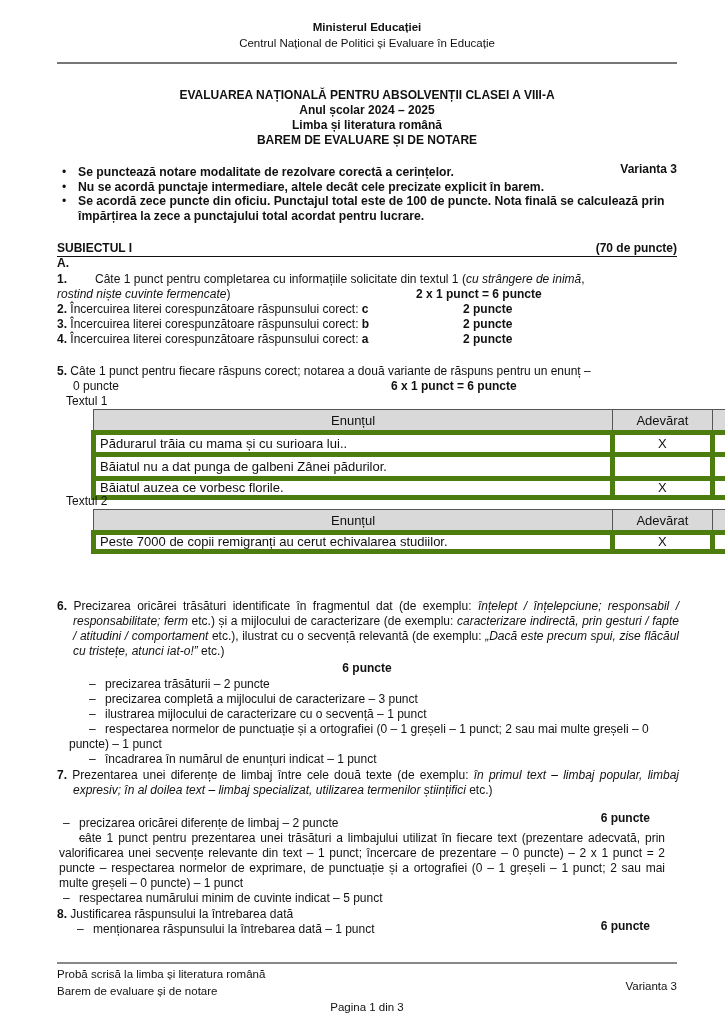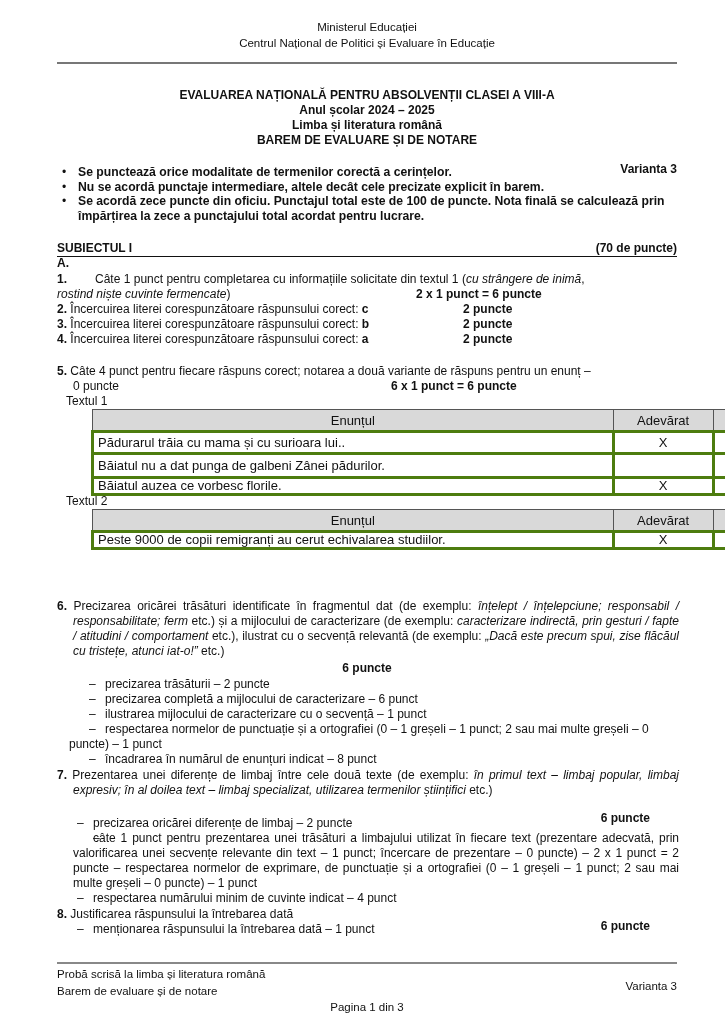--- a/index.html
+++ b/index.html
@@ -13,41 +13,41 @@
   .t11 { font-size: 11.5px; line-height: 15px; }
   .b { font-weight: bold; }
   .i { font-style: italic; }
   .u { text-decoration: underline; }
   .right { text-align: right; margin-top: 12px; }
   .bullets { left: 60px; width: 620px; margin: 0; padding: 0; list-style: none; }
   .bullets li { position: relative; padding-left: 18px; font-weight: bold; font-size: 12.2px; line-height: 14.5px; }
   .bullets li::before { content: "•"; position: absolute; left: 2px; font-weight: normal; }
   table.tf { position: absolute; left: 66px; width: 713px; border-collapse: collapse; font-size: 13px; margin-left: 25px; }
   table.tf th { background: #d9d9d9; font-weight: normal; border: 1px solid #555; height: 20px; padding: 0 4px; }
-  table.tf td { border: 3px solid #4d7c0f; padding: 0 4px; line-height: 14px; }
+  table.tf td { border: 5px solid #4d7c0f; padding: 0 4px; line-height: 14px; }
   table.tf td.c { text-align: center; }
   .dash { position: relative; padding-left: 36px; }
   .dash::before { content: "–"; position: absolute; left: 20px; }
   .indent-para { text-indent: 20px; }
 </style>
 </head>
 <body>
 
-<div class="abs center t11" style="top:20px;">Ministerul Educației</div>
+<div class="abs center t11" style="top:20px;font-weight:bold;">Ministerul Educației</div>
 <div class="abs center t11" style="top:36px;">Centrul Național de Politici și Evaluare în Educație</div>
 <div class="hdr-line"></div>
 
 <div class="abs center t12 b" style="top:88px;">EVALUAREA NAȚIONALĂ PENTRU ABSOLVENȚII CLASEI A VIII-A</div>
 <div class="abs center t12 b" style="top:103px;">Anul școlar 2024 – 2025</div>
 <div class="abs center t12 b" style="top:118px;">Limba și literatura română</div>
 <div class="abs center t12 b" style="top:133px;">BAREM DE EVALUARE ȘI DE NOTARE</div>
 <div class="abs t12 b right" style="top:150px; left:500px; width:177px;">Varianta 3</div>
 
 <ul class="abs bullets" style="top:165px;">
-  <li>Se punctează orice modalitate de termenilor corectă a cerințelor.</li>
+  <li>Se punctează notare modalitate de rezolvare corectă a cerințelor.</li>
   <li>Nu se acordă punctaje intermediare, altele decât cele precizate explicit în barem.</li>
   <li>Se acordă zece puncte din oficiu. Punctajul total este de 100 de puncte. Nota finală se calculează prin împărțirea la zece a punctajului total acordat pentru lucrare.</li>
 </ul>
 
 <div class="abs t12 b u" style="top:241px; left:57px; width:620px; border-bottom:1px solid #111; text-decoration:none; height:15px;">
   <span>SUBIECTUL I</span>
   <span style="position:absolute; right:0;">(70 de puncte)</span>
 </div>
 <div class="abs t12 b" style="top:256px; left:57px;">A.</div>
 
@@ -73,21 +73,21 @@
 
 <div class="abs t12" style="top:332px; left:57px;">
   <span class="b">4.</span>
   <span>Încercuirea literei corespunzătoare răspunsului corect:</span>
   <span class="b">a</span>
 </div>
 <div class="abs t12 b" style="top:332px; left:463px;">2 puncte</div>
 
 <div class="abs t12" style="top:364px; left:57px; width:622px;">
   <span class="b">5.</span>
-  <span>Câte 4 punct pentru fiecare răspuns corect; notarea a două variante de răspuns pentru un enunț –</span>
+  <span>Câte 1 punct pentru fiecare răspuns corect; notarea a două variante de răspuns pentru un enunț –</span>
 </div>
 <div class="abs t12" style="top:379px; left:73px;">0 puncte</div>
 <div class="abs t12 b" style="top:379px; left:391px;">6 x 1 punct = 6 puncte</div>
 
 <div class="abs t12" style="top:394px; left:66px;">Textul 1</div>
 <table class="tf" style="top:409px;">
   <colgroup>
       <col style="width:448px">
       <col style="width:86px">
       <col style="width:77px">
@@ -123,49 +123,49 @@
       <col style="width:86px">
       <col style="width:77px">
     </colgroup>
   <tbody>
       <tr style="height:21px;">
     <th>Enunțul</th>
     <th>Adevărat</th>
     <th>Fals</th>
   </tr>
   <tr style="height:17px;">
-    <td>Peste 9000 de copii remigranți au cerut echivalarea studiilor.</td>
+    <td>Peste 7000 de copii remigranți au cerut echivalarea studiilor.</td>
     <td class="c">X</td>
     <td class="c"></td>
   </tr>
 </tbody>
   </table>
 
 <div class="abs t12" style="top:599px; left:57px; width:622px; text-align:justify; padding-left:16px; text-indent:-16px; box-sizing:border-box;">
   <span class="b">6.</span>
   <span>Precizarea oricărei trăsături identificate în fragmentul dat (de exemplu: </span><span class="i">înțelept / înțelepciune; responsabil / responsabilitate; ferm</span><span> etc.) și a mijlocului de caracterizare (de exemplu: </span><span class="i">caracterizare indirectă, prin gesturi / fapte / atitudini / comportament</span><span> etc.), ilustrat cu o secvență relevantă (de exemplu: </span><span class="i">„Dacă este precum spui, zise flăcăul cu tristețe, atunci iat-o!”</span><span> etc.)</span>
 </div>
 <div class="abs center t12 b" style="top:661px;">6 puncte</div>
 <div class="abs t12" style="top:677px; left:57px; width:622px;margin-left:12px;">
   <div class="dash">precizarea trăsăturii – 2 puncte</div>
-  <div class="dash">precizarea completă a mijlocului de caracterizare – 6 punct</div>
+  <div class="dash">precizarea completă a mijlocului de caracterizare – 3 punct</div>
   <div class="dash">ilustrarea mijlocului de caracterizare cu o secvență – 1 punct</div>
   <div class="indent-para" style="text-indent:36px; position:relative;"><span style="position:absolute; left:20px; text-indent:0;">–</span><span>respectarea normelor de punctuație și a ortografiei (0 – 1 greșeli – 1 punct; 2 sau mai multe greșeli – 0 puncte) – 1 punct</span></div>
-  <div class="dash">încadrarea în numărul de enunțuri indicat – 8 punct</div>
+  <div class="dash">încadrarea în numărul de enunțuri indicat – 1 punct</div>
 </div>
 
 <div class="abs t12" style="top:768px; left:57px; width:622px; text-align:justify; padding-left:16px; text-indent:-16px; box-sizing:border-box;">
   <span class="b">7.</span>
   <span>Prezentarea unei diferențe de limbaj între cele două texte (de exemplu: </span><span class="i">în primul text – limbaj popular, limbaj expresiv; în al doilea text – limbaj specializat, utilizarea termenilor științifici</span><span> etc.)</span>
 </div>
 <div class="abs t12 b right" style="top:799px; left:500px; width:150px;">6 puncte</div>
-<div class="abs t12" style="top:816px; left:57px; width:622px;">
+<div class="abs t12" style="top:816px; left:43px; width:622px;">
   <div class="dash">precizarea oricărei diferențe de limbaj – 2 puncte</div>
   <div style="position:relative; text-indent:36px; padding-left:16px; text-align:justify;"><span style="position:absolute; left:36px; text-indent:0;">–</span><span style="margin-left:-16px;">câte 1 punct pentru prezentarea unei trăsături a limbajului utilizat în fiecare text (prezentare adecvată, prin valorificarea unei secvențe relevante din text – 1 punct; încercare de prezentare – 0 puncte) – 2 x 1 punct = 2 puncte – respectarea normelor de exprimare, de punctuație și a ortografiei (0 – 1 greșeli – 1 punct; 2 sau mai multe greșeli – 0 puncte) – 1 punct</span></div>
-  <div class="dash">respectarea numărului minim de cuvinte indicat – 4 punct</div>
+  <div class="dash">respectarea numărului minim de cuvinte indicat – 5 punct</div>
 </div>
 
 <div class="abs t12" style="top:907px; left:57px;">
   <span class="b">8.</span>
   <span>Justificarea răspunsului la întrebarea dată</span>
 </div>
 <div class="abs t12 b right" style="top:907px; left:500px; width:150px;">6 puncte</div>
 <div class="abs t12" style="top:922px; left:57px; width:622px;">
   <div class="dash">menționarea răspunsului la întrebarea dată – 1 punct</div>
 </div>

